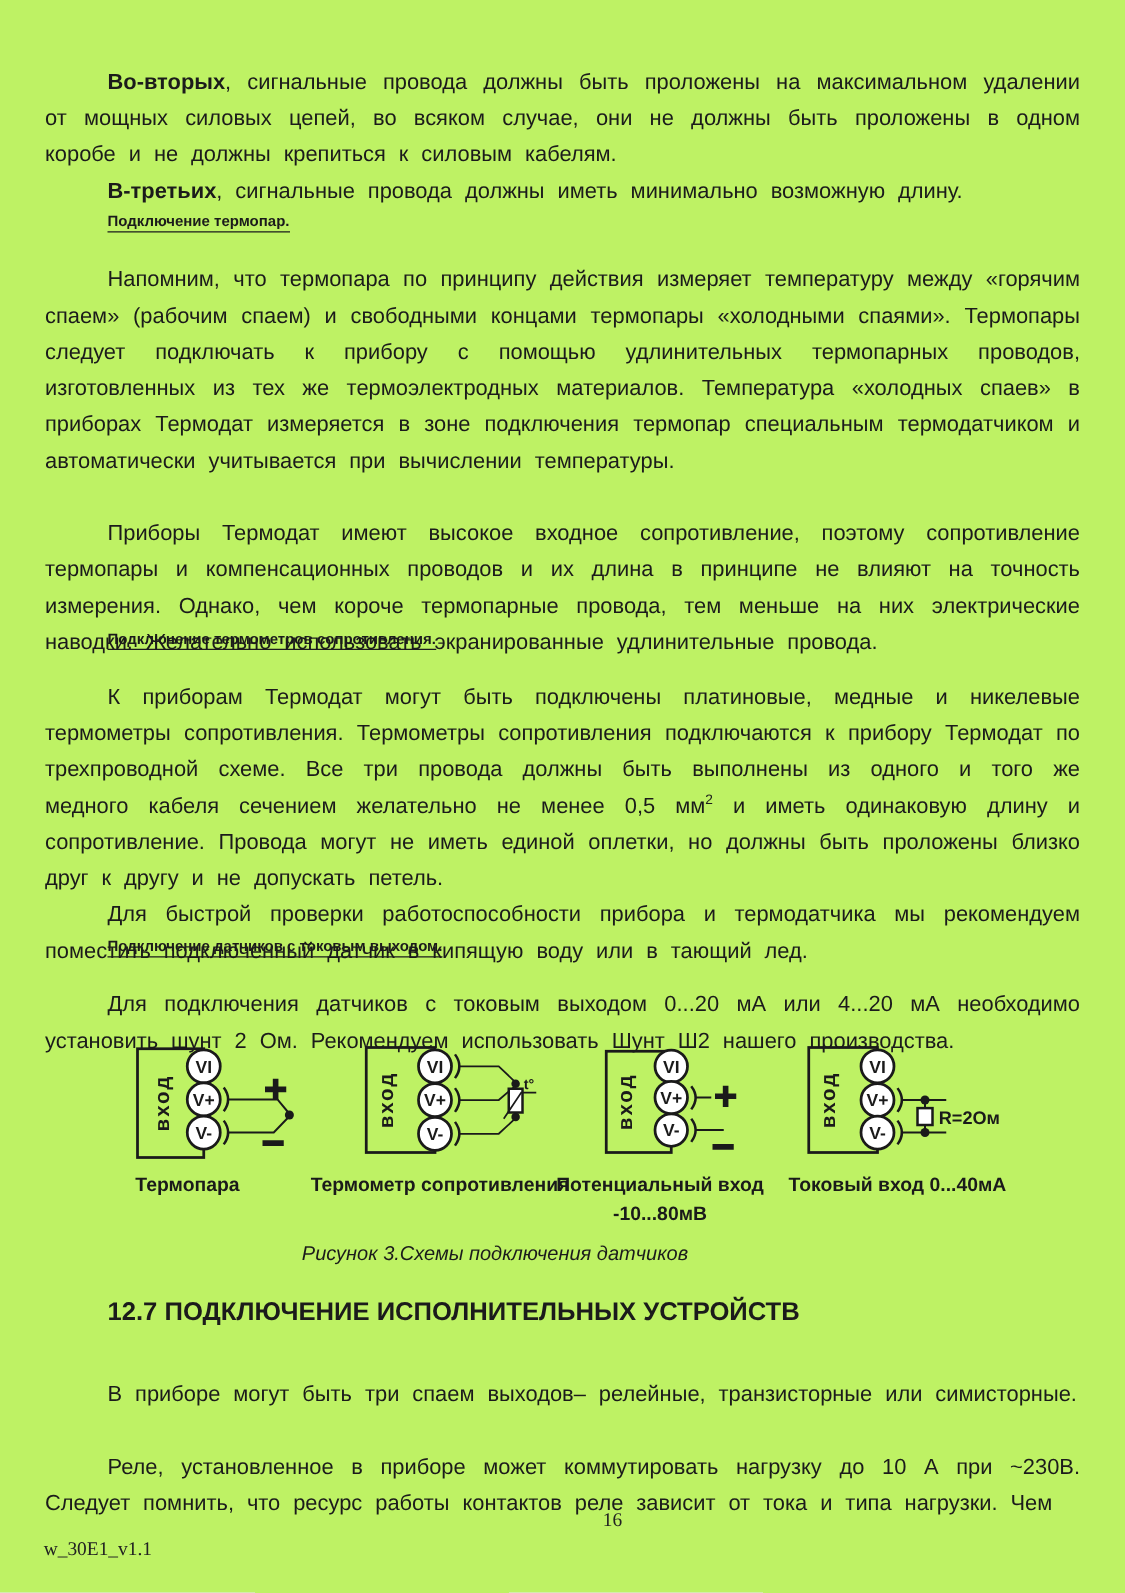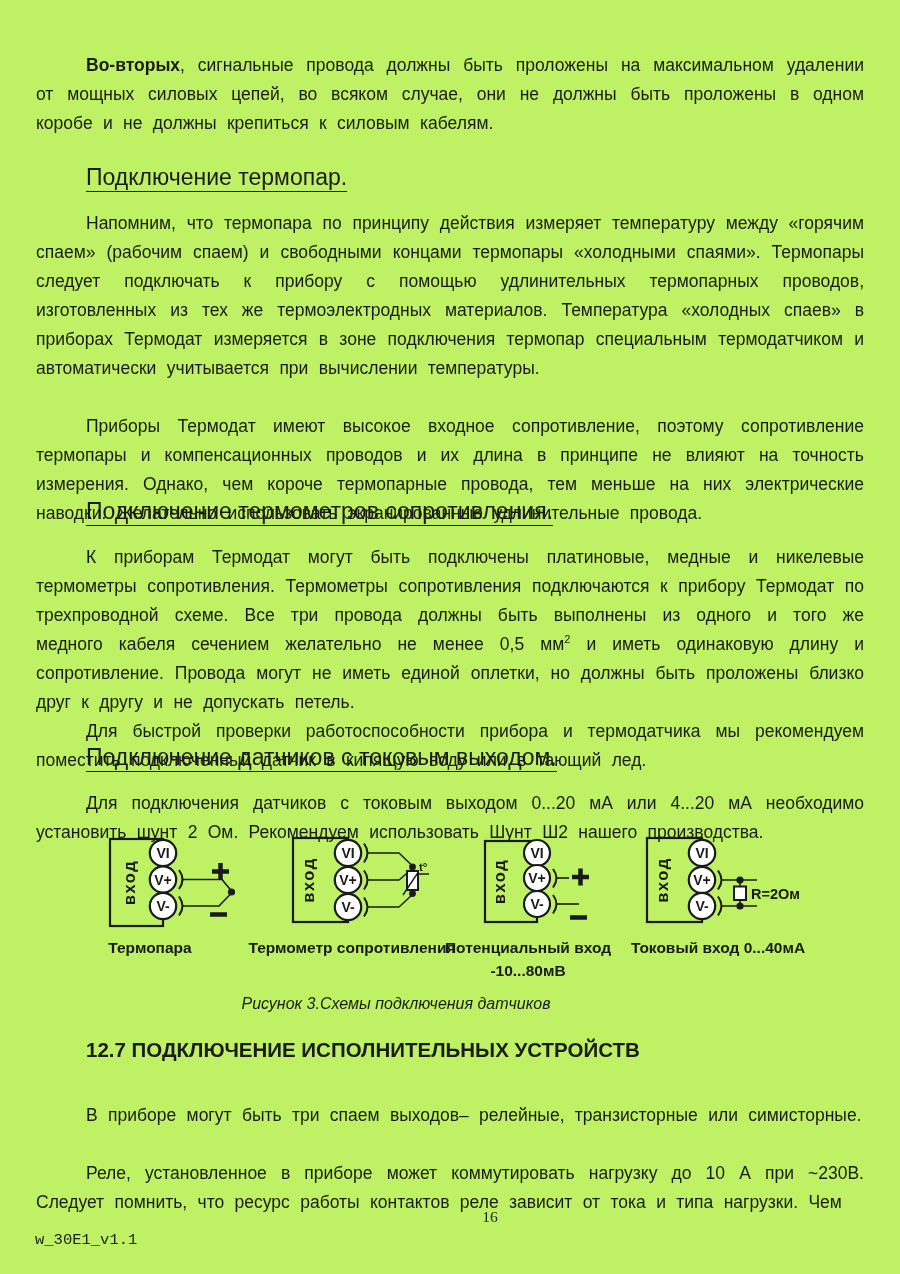--- a/index.html
+++ b/index.html
@@ -8,52 +8,53 @@
     font-family:"Liberation Sans","DejaVu Sans",sans-serif;
     color:#1b1b1b;overflow:hidden;margin:0 auto;
   }
   .para{
     position:absolute;left:36px;width:828px;
     font-size:17.5px;line-height:29px;text-align:justify;
     text-indent:50px;word-spacing:5.5px;
   }
   .lead{font-weight:bold;}
   .subhead{
-    position:absolute;left:86px;font-size:23px;font-weight:normal;line-height:29px;
+    position:absolute;left:86px;font-size:12px;font-weight:bold;line-height:29px;
   }
   .subhead span{border-bottom:1.7px solid #1b1b1b;padding-bottom:1px;}
   sup{vertical-align:super;font-size:11px;line-height:0;}
   .fig{position:absolute;left:0;top:830px;width:900px;height:155px;}
   .fig svg{display:block;}
   .caption{
     position:absolute;left:0;top:993px;width:792px;text-align:center;
     font-size:16px;font-style:italic;line-height:22px;
   }
   .section-head{
     position:absolute;left:86px;top:1036px;font-size:20.5px;font-weight:bold;line-height:28px;
   }
   .pagenum{
     position:absolute;left:0;top:1208px;width:900px;text-align:center;
     font-family:"Liberation Serif","DejaVu Serif",serif;font-size:15.5px;color:#222;padding-left:40px;
   }
   .docver{
     position:absolute;left:35px;top:1231px;
-    font-family:Liberation Mono, monospace;font-size:15.5px;color:#222;
+    font-family:Liberation Serif, serif;font-size:15.5px;color:#222;
   }
   .diag-label{font-weight:bold;font-size:15.5px;}
   .term-label{font-weight:bold;font-size:14px;}
   .vhod{font-weight:bold;font-size:16.5px;letter-spacing:1.5px;}
 </style>
 </head>
 <body>
 
 <div class="page">
 
   <p class="para" style="top:33px"><span class="lead">Во-вторых</span><span>, сигнальные провода должны быть проложены на максимальном удалении от мощных силовых цепей, во всяком случае, они не должны быть проложены в одном коробе и не должны крепиться к силовым кабелям.</span></p>
 
+  <p class="para" style="top:120px"><span class="lead">В-третьих</span><span>, сигнальные провода должны иметь минимально возможную длину.</span></p>
 
   <div class="subhead" style="top:163px"><span>Подключение термопар.</span></div>
 
   <p class="para" style="top:191px">Напомним, что термопара по принципу действия измеряет температуру между «горячим спаем» (рабочим спаем) и свободными концами термопары «холодными спаями». Термопары следует подключать к прибору с помощью удлинительных термопарных проводов, изготовленных из тех же термоэлектродных материалов. Температура «холодных спаев» в приборах Термодат измеряется в зоне подключения термопар специальным термодатчиком и автоматически учитывается при вычислении температуры.</p>
 
   <p class="para" style="top:394px">Приборы Термодат имеют высокое входное сопротивление, поэтому сопротивление термопары и компенсационных проводов и их длина в принципе не влияют на точность измерения. Однако, чем короче термопарные провода, тем меньше на них электрические наводки. Желательно использовать экранированные удлинительные провода.</p>
 
   <div class="subhead" style="top:497px"><span>Подключение термометров сопротивления.</span></div>
 
   <p class="para" style="top:525px"><span>К приборам Термодат могут быть подключены платиновые, медные и никелевые термометры сопротивления. Термометры сопротивления подключаются к прибору Термодат по трехпроводной схеме. Все три провода должны быть выполнены из одного и того же медного кабеля сечением желательно не менее 0,5 мм</span><sup>2</sup><span> и иметь одинаковую длину и сопротивление. Провода могут не иметь единой оплетки, но должны быть проложены близко друг к другу и не допускать петель.</span></p>

